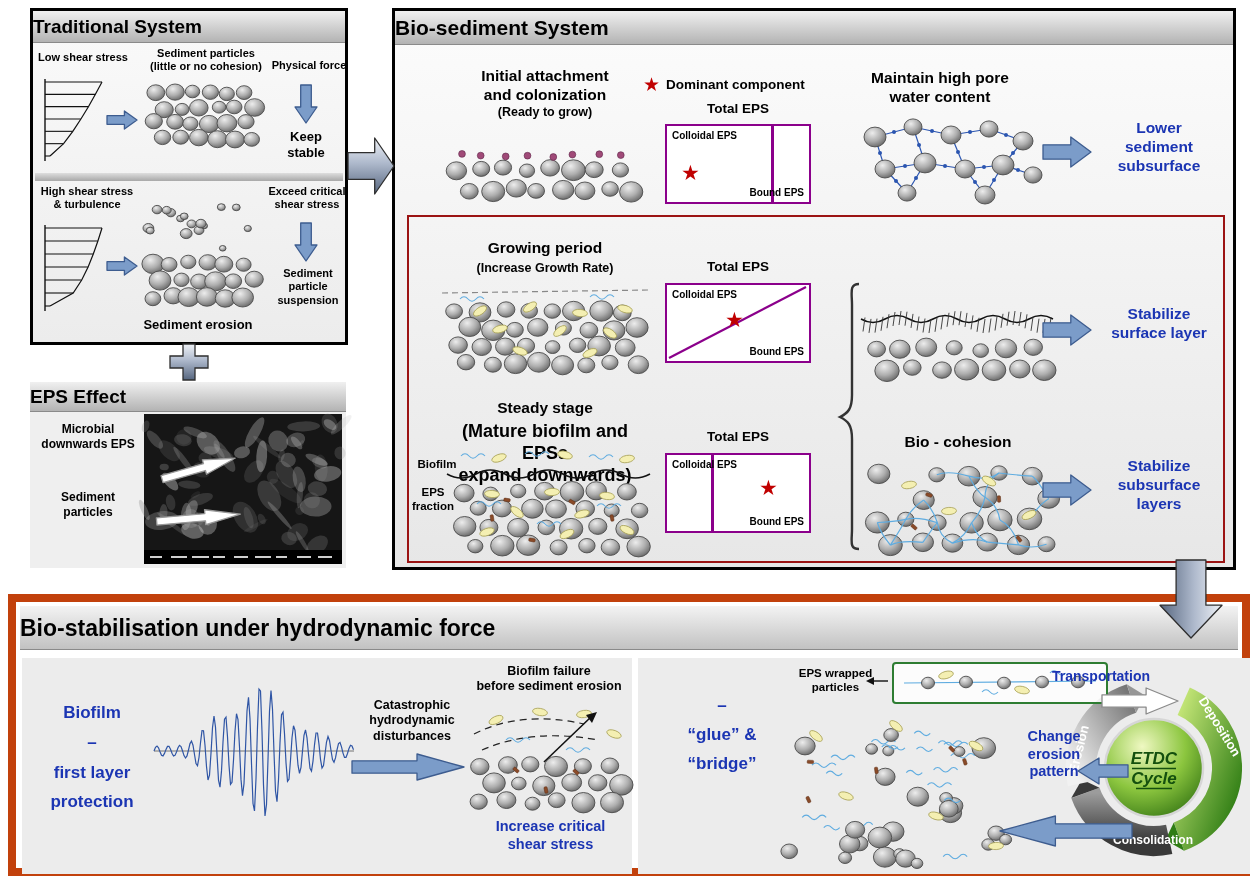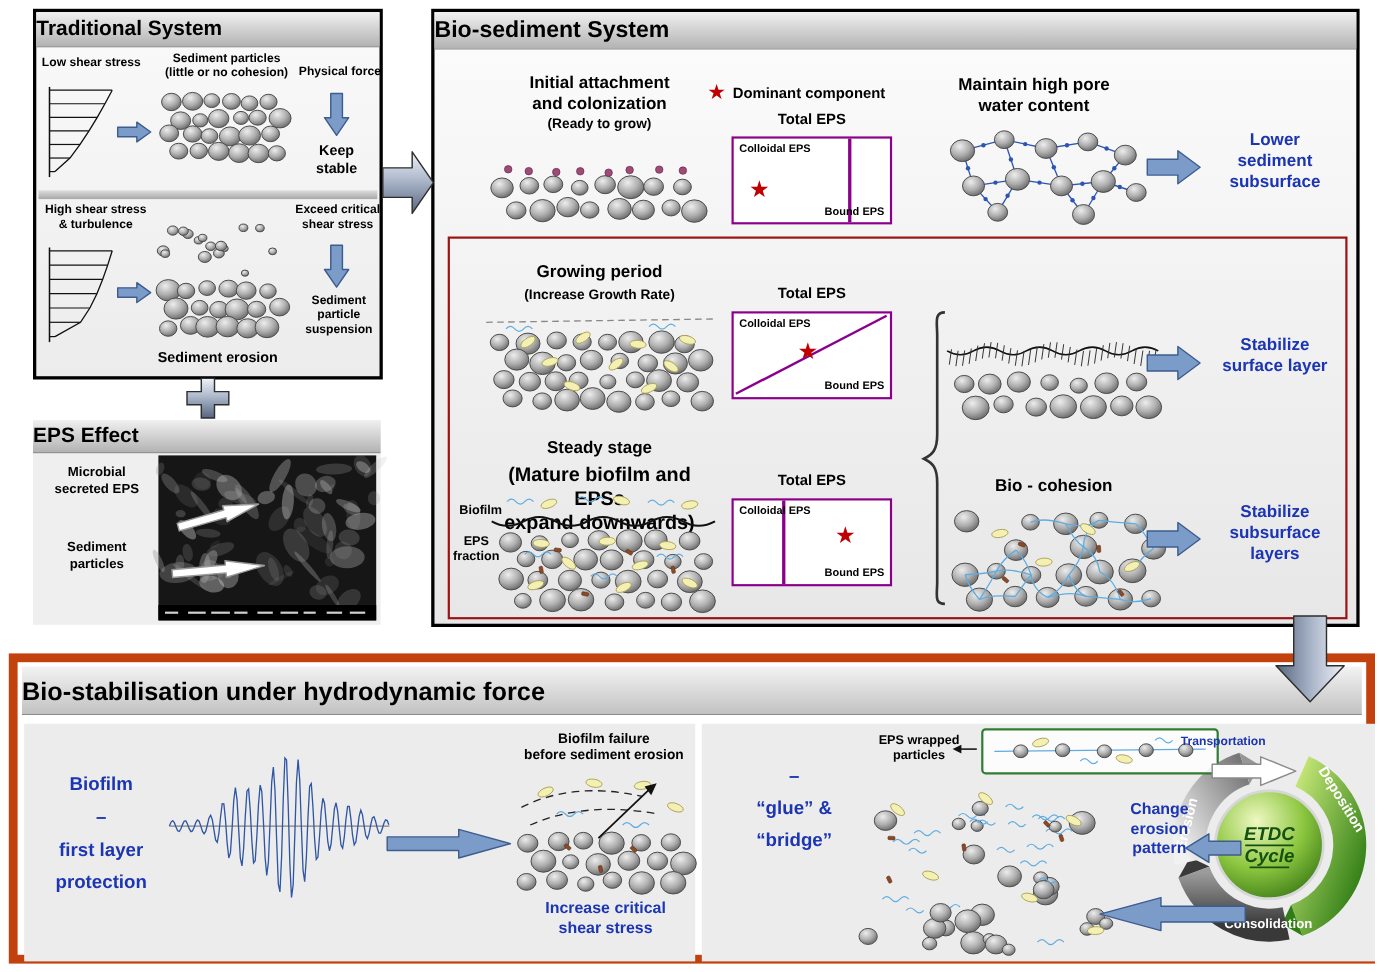--- a/index.html
+++ b/index.html
@@ -193,21 +193,21 @@
   </div>
 
   <svg class="gsvg" width="42" height="40" style="left:168px;top:342px;z-index:20">
     <path d="M15,2 h12 v12 h13 v12 h-13 v12 h-12 v-12 H2 V14 h13 z" fill="url(#g3d)" stroke="#2e2e2e" stroke-width="1.3"></path>
   </svg>
 
   <div class="panel" style="left:30px;top:382px;width:316px;height:186px;background:#efefef">
     <div class="hdr" style="height:30px;font-size:19px;line-height:30px">EPS Effect</div>
     <div class="lbl" style="left:2px;top:40px;width:112px;font-size:12px">
       <div>Microbial</div>
-        <div>secreted EPS</div>
+        <div>downwards EPS</div>
     </div>
     <div class="lbl" style="left:2px;top:108px;width:112px;font-size:12px">
       <div>Sediment</div>
         <div>particles</div>
     </div>
     <svg class="gsvg" id="g-sem" width="198" height="150" style="left:114px;top:32px">
         <rect x="0" y="0" width="198" height="150" fill="#161616"></rect>
         <ellipse cx="26.6" cy="88.4" rx="8.1" ry="4.6" fill="rgba(223,223,223,0.15)" transform="rotate(79 26.6 88.4)"></ellipse>
         <ellipse cx="110.6" cy="18.4" rx="17.1" ry="5.4" fill="rgba(187,187,187,0.36)" transform="rotate(120 110.6 18.4)"></ellipse>
         <ellipse cx="196.0" cy="39.0" rx="6.4" ry="5.6" fill="rgba(153,153,153,0.23)" transform="rotate(82 196.0 39.0)"></ellipse>
@@ -685,20 +685,25 @@
     <div class="lbl blue" style="left:16px;top:96px;width:120px;font-size:17px;line-height:1.75">
       <div>Biofilm</div>
         <div>–</div>
       <div>first layer</div>
         <div>protection</div>
     </div>
     <svg class="gsvg" id="g-wave" width="200" height="158" style="left:138px;top:70px">
         <line x1="0" y1="79" x2="200" y2="79" stroke="#555" stroke-width="0.8"></line>
         <path d="M 0 79 L 0 79.0 L 1.5 75.3 L 3 74.0 L 4.5 75.9 L 6 79.8 L 7.5 83.2 L 9 83.9 L 10.5 81.4 L 12 77.4 L 13.5 74.4 L 15 74.3 L 16.5 77.3 L 18 81.3 L 19.5 84.0 L 21 83.4 L 22.5 80.0 L 24 75.8 L 25.5 73.4 L 27 74.6 L 28.5 78.8 L 30 83.6 L 31.5 86.0 L 33 83.9 L 34.5 78.0 L 36 71.6 L 37.5 69.1 L 39 73.2 L 40.5 82.5 L 42 91.6 L 43.5 93.7 L 45 85.5 L 46.5 70.7 L 48 58.6 L 49.5 58.7 L 51 73.3 L 52.5 94.5 L 54 108.0 L 55.5 103.1 L 57 81.1 L 58.5 55.7 L 60 44.0 L 61.5 55.1 L 63 82.4 L 64.5 108.1 L 66 115.2 L 67.5 98.9 L 69 70.0 L 70.5 47.2 L 72 45.2 L 73.5 64.7 L 75 93.1 L 76.5 112.4 L 78 110.4 L 79.5 88.2 L 81 59.2 L 82.5 41.7 L 84 47.7 L 85.5 75.0 L 87 107.4 L 88.5 123.8 L 90 111.6 L 91.5 76.1 L 93 39.0 L 94.5 25.4 L 96 46.8 L 97.5 91.7 L 99 131.5 L 100.5 138.9 L 102 106.8 L 103.5 54.9 L 105 17.1 L 106.5 18.9 L 108 59.8 L 109.5 113.1 L 111 143.9 L 112.5 132.5 L 114 87.4 L 115.5 39.1 L 117 18.5 L 118.5 37.2 L 120 80.5 L 121.5 119.3 L 123 129.6 L 124.5 107.8 L 126 70.6 L 127.5 42.8 L 129 40.3 L 130.5 61.6 L 132 90.8 L 133.5 109.3 L 135 107.2 L 136.5 88.2 L 138 65.8 L 139.5 53.7 L 141 58.2 L 142.5 75.1 L 144 93.2 L 145.5 101.4 L 147 95.3 L 148.5 79.1 L 150 63.3 L 151.5 57.8 L 153 65.8 L 154.5 82.2 L 156 96.3 L 157.5 99.1 L 159 89.1 L 160.5 72.8 L 162 61.0 L 163.5 61.0 L 165 72.4 L 166.5 87.3 L 168 96.0 L 169.5 93.5 L 171 82.2 L 172.5 70.0 L 174 64.5 L 175.5 68.5 L 177 78.5 L 178.5 87.6 L 180 90.3 L 181.5 85.9 L 183 77.8 L 184.5 71.5 L 186 70.5 L 187.5 74.8 L 189 81.1 L 190.5 85.4 L 192 85.4 L 193.5 81.5 L 195 76.4 L 196.5 73.3 L 198 74.0 L 199.5 77.7" fill="none" stroke="#2f55a5" stroke-width="1.2"></path>
       </svg>
+    <div class="lbl" style="left:336px;top:96px;width:120px;font-size:12.5px">
+      <div>Catastrophic</div>
+        <div>hydrodynamic</div>
+        <div>disturbances</div>
+    </div>
     <svg class="gsvg" id="a-bot-right" width="112" height="26" style="left:336px;top:152px">
         <g transform="translate(0 0) rotate(0)">
           <polygon points="0,6.8 65.0,6.8 65.0,0 112,13 65.0,26 65.0,19.2 0,19.2" fill="#7b9cc9" stroke="#3d5c8f" stroke-width="1.3" stroke-linejoin="round"></polygon>
         </g>
       </svg>
     <div class="lbl" style="left:448px;top:62px;width:170px;font-size:12.5px">
       <div>Biofilm failure</div>
         <div>before sediment erosion</div>
     </div>
     <svg class="gsvg" id="g-failure" width="168" height="116" style="left:450px;top:98px">
@@ -839,21 +844,21 @@
         </svg>
     </div>
     <svg class="gsvg" width="26" height="14" style="left:848px;top:72px">
       <line x1="24" y1="7" x2="8" y2="7" stroke="#111" stroke-width="1.4"></line>
       <polygon points="2,7 10,3 10,11" fill="#111"></polygon>
     </svg>
     <div class="lbl" style="left:772px;top:64px;width:95px;font-size:11.5px">
       <div>EPS wrapped</div>
         <div>particles</div>
     </div>
-    <div class="lbl blue" style="left:1036px;top:66px;width:120px;font-size:11px;text-align:center;z-index:6">Transportation</div>
+    <div class="lbl blue" style="left:1036px;top:66px;width:120px;font-size:14px;text-align:left;z-index:6">Transportation</div>
     <svg class="gsvg" id="a-hollow" width="76" height="26" style="left:1086px;top:86px;z-index:6">
         <g transform="translate(0 0) rotate(0)">
           <polygon points="0,6.8 44.1,6.8 44.1,0 76,13 44.1,26 44.1,19.2 0,19.2" fill="#fff" stroke="#8a8a8a" stroke-width="1.3" stroke-linejoin="round"></polygon>
         </g>
       </svg>
 
     <div class="lbl blue" style="left:992px;top:126px;width:92px;font-size:14.5px;z-index:6">
       <div>Change</div>
         <div>erosion</div>
         <div>pattern</div>

